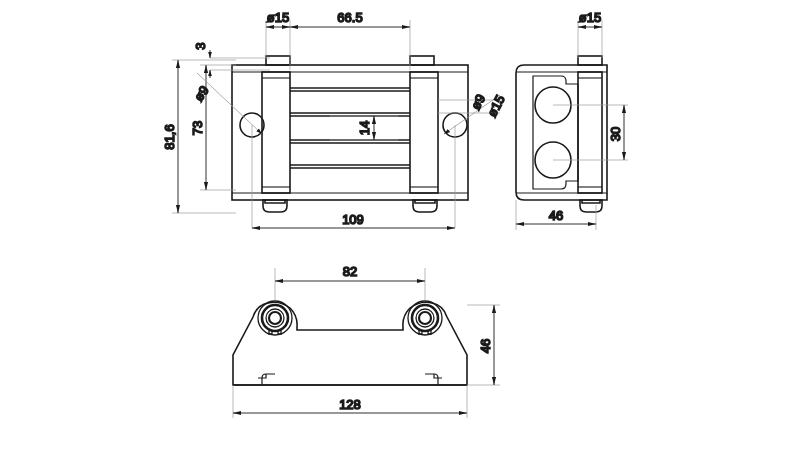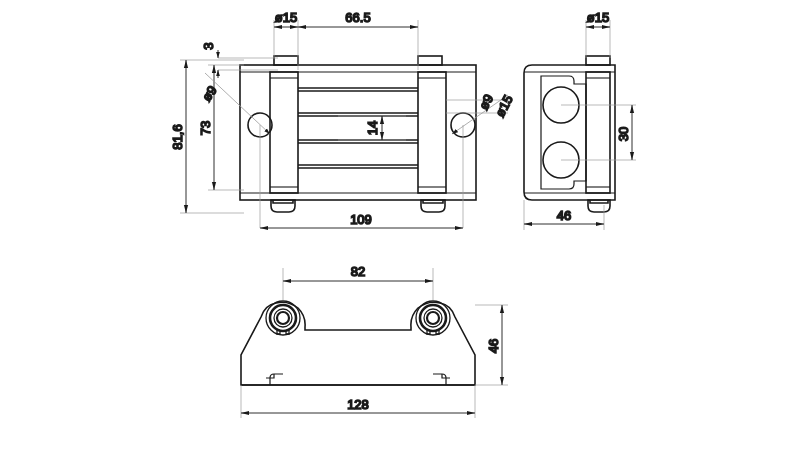--- a/index.html
+++ b/index.html
@@ -1,18 +1,18 @@
 <!DOCTYPE html>
 <html><head>
 <meta charset="utf-8">
 <style>
   html,body{margin:0;padding:0;background:#ffffff;}
   body{width:800px;height:450px;overflow:hidden;
        font-family:"Liberation Sans", sans-serif;}
-  #sheet{position:relative;width:636px;height:450px;background:#fff;margin-left:8px;}
+  #sheet{position:relative;width:636px;height:450px;background:#fff;}
   svg{display:block;}
   text{font-family:"Liberation Sans", sans-serif;fill:#1a1a1a;}
 </style>
 </head>
 <body>
 
 <div id="sheet">
 <svg width="800" height="450" viewBox="0 0 800 450">
 
   <defs>

